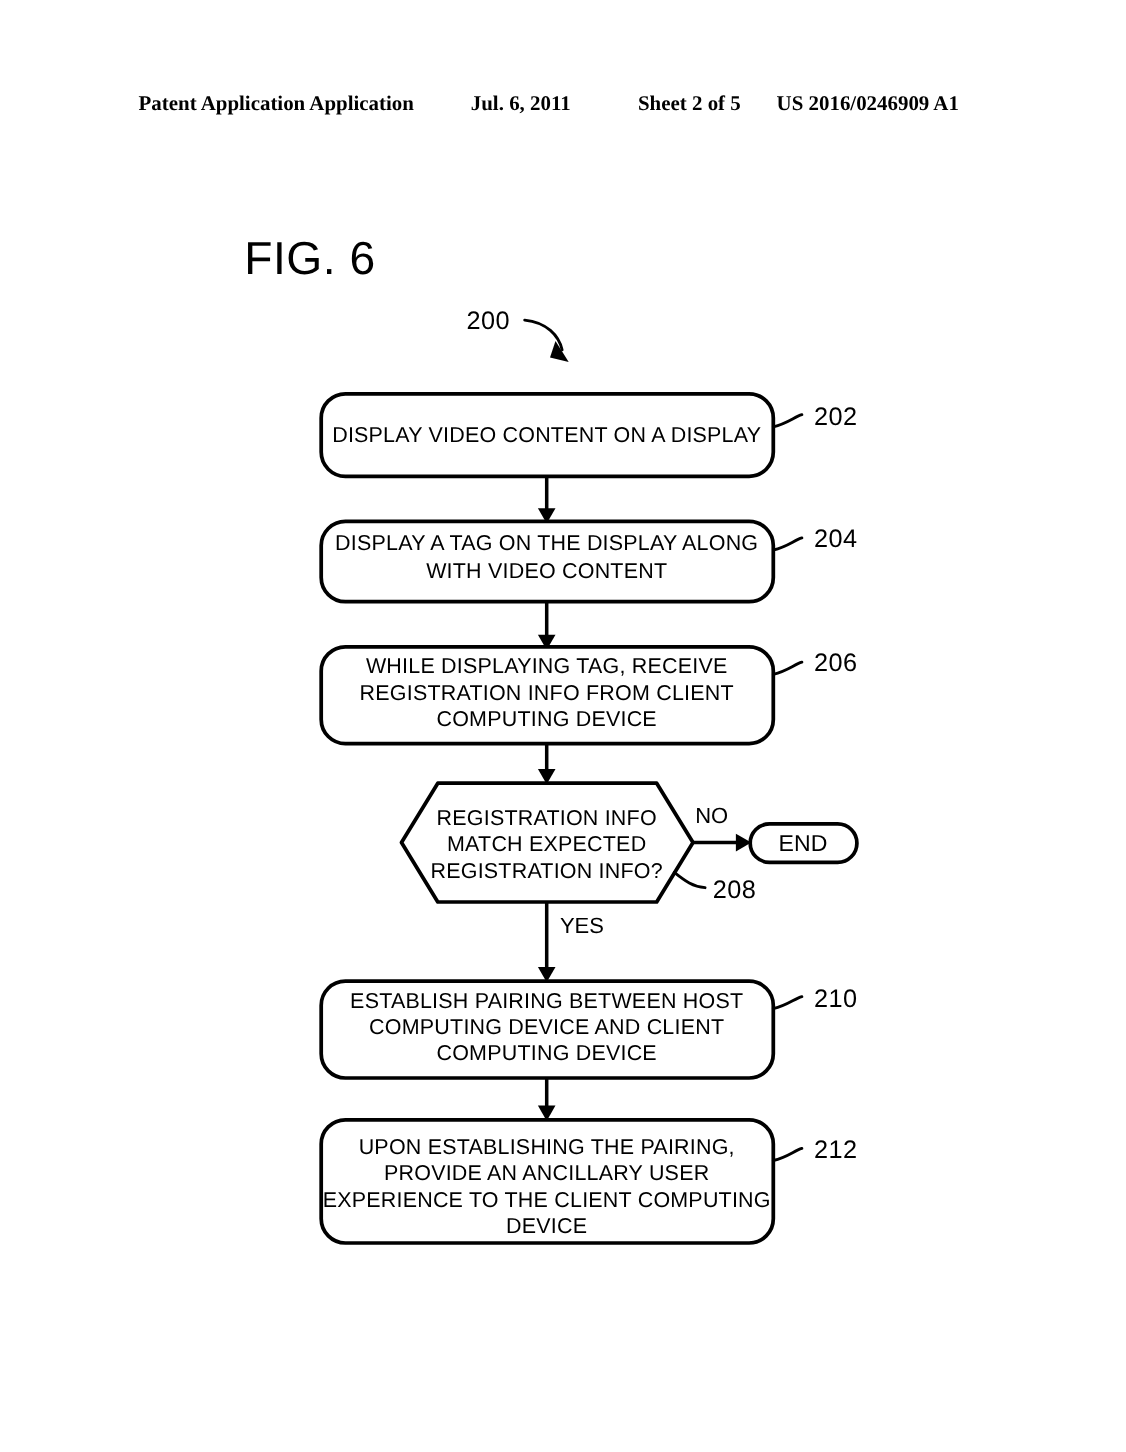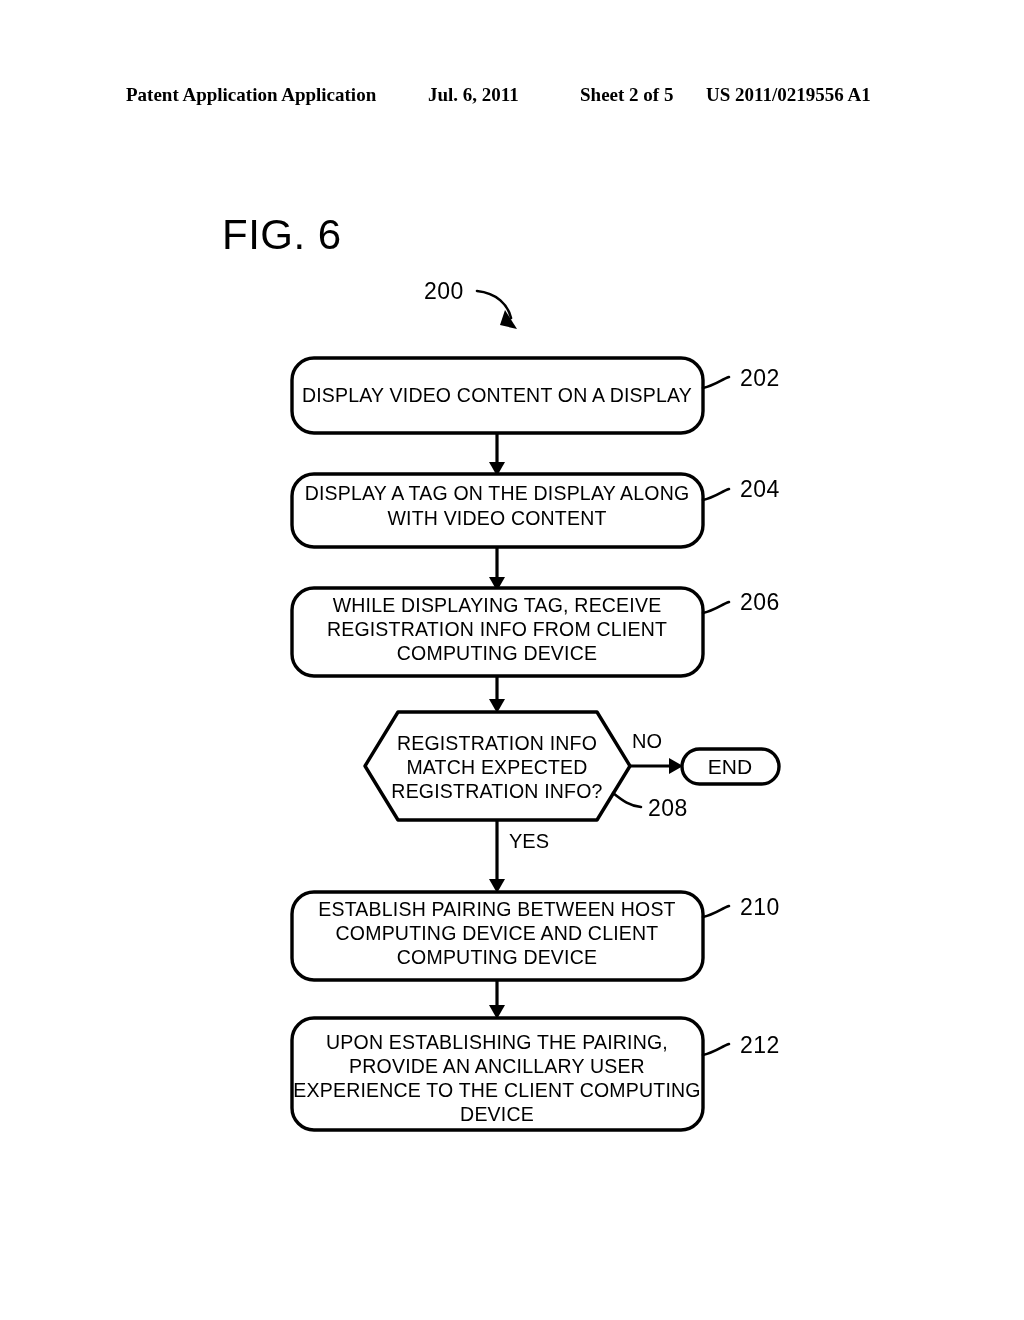--- a/index.html
+++ b/index.html
@@ -127,21 +127,21 @@
 </style>
 </head>
 <body>
 
 <div class="page">
 
   <div class="doc-header">
     <span class="hdr-pub">Patent Application Application</span>
     <span class="hdr-date">Jul. 6, 2011</span>
     <span class="hdr-sheet">Sheet 2 of 5</span>
-    <span class="hdr-patno">US 2011/0219556 A1</span>
+    <span class="hdr-patno">US 2016/0246909 A1</span>
   </div>
 
   <div class="fig-title">FIG. 6</div>
 
   <svg class="flow-svg" viewBox="0 0 1024 1320">
 
     <text class="ref-num" x="424" y="299">200</text>
     <path class="leader" d="M 477 291 C 497 293 508 305 511 318"></path>
     <polygon class="arrowhead" points="505,310 517,329 500,325"></polygon>
 

